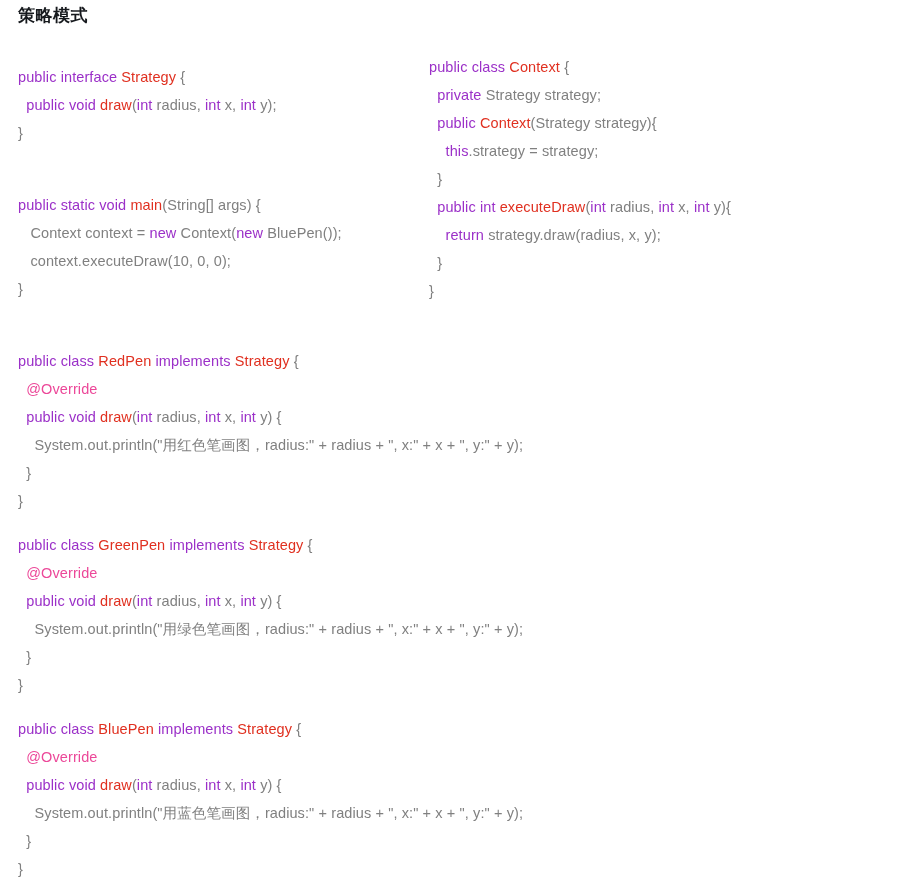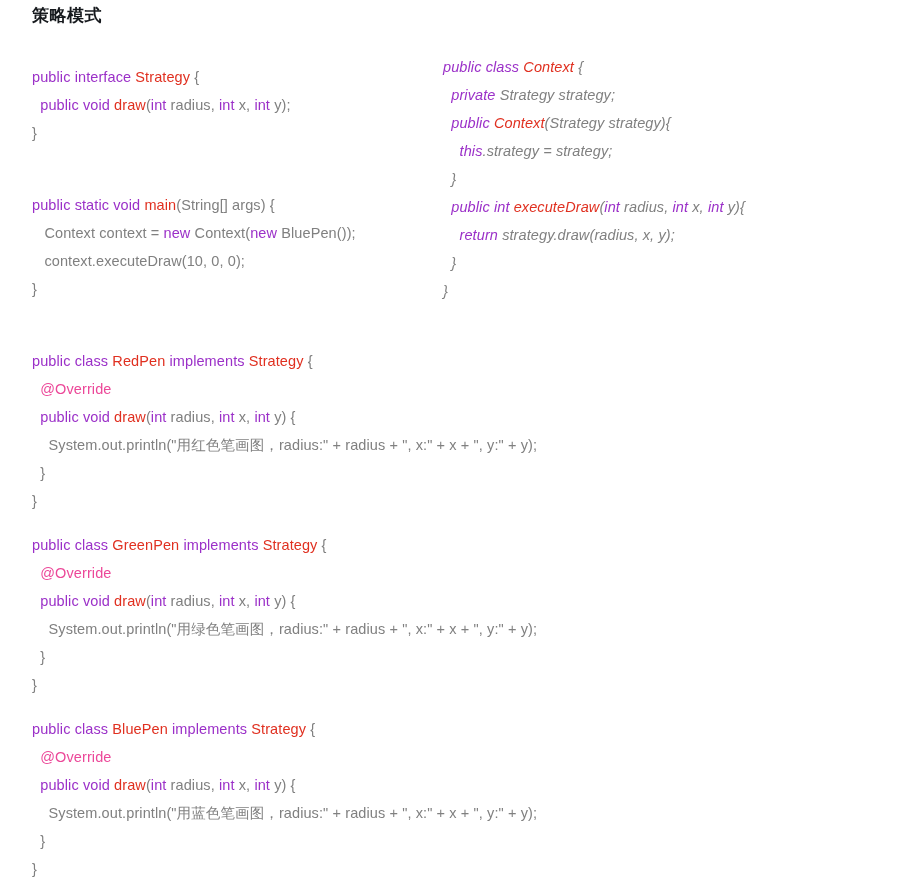--- a/index.html
+++ b/index.html
@@ -11,21 +11,21 @@
     width: 921px;
     height: 881px;
     position: relative;
     overflow: hidden;
     font-family: "DejaVu Sans", sans-serif;
     -webkit-font-smoothing: antialiased;
   }
 
   #page-root {
     position: absolute;
-    left: 14px; top: 0;
+    left: 0; top: 0;
     width: 729px;
     height: 881px;
   }
 
   .page-title {
     position: absolute;
     left: 18px;
     top: 4px;
     font-family: "Liberation Sans", "DejaVu Sans", sans-serif;
     font-size: 17px;
@@ -38,21 +38,21 @@
   .code-column {
     position: absolute;
     font-family: "Liberation Sans", "DejaVu Sans", sans-serif;
     font-size: 14.5px;
     line-height: 28px;
     white-space: pre;
     letter-spacing: 0.1px;
   }
 
   #col-left  { left: 18px;  top: 63px;  width: 400px; }
-  #col-right { left: 429px; top: 53px;  width: 470px; font-style: italic; }
+  #col-right { left: 429px; top: 53px;  width: 470px; }
 
   .code-line {
     height: 28px;
     white-space: pre;
     color: #808080;
   }
 
   
   .kw   { color: #9b30c8; }   
   .decl { color: #e03020; }   

